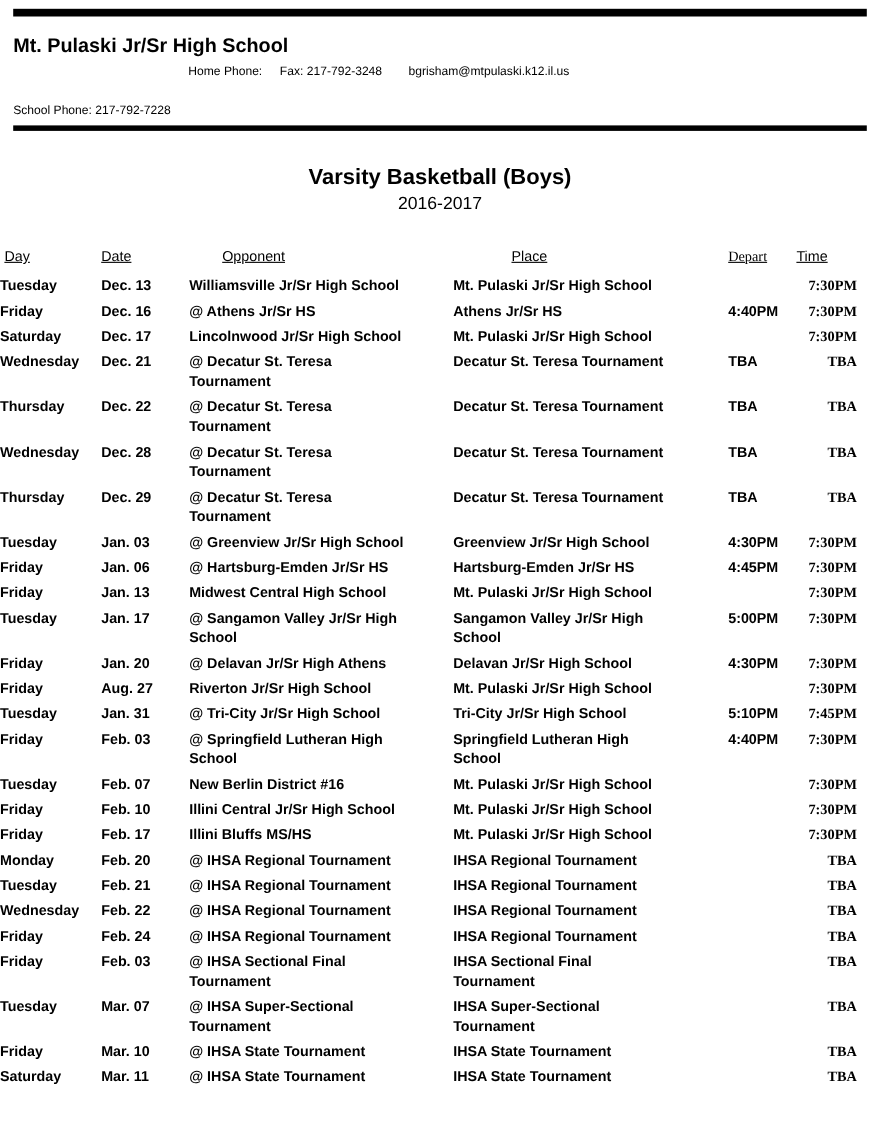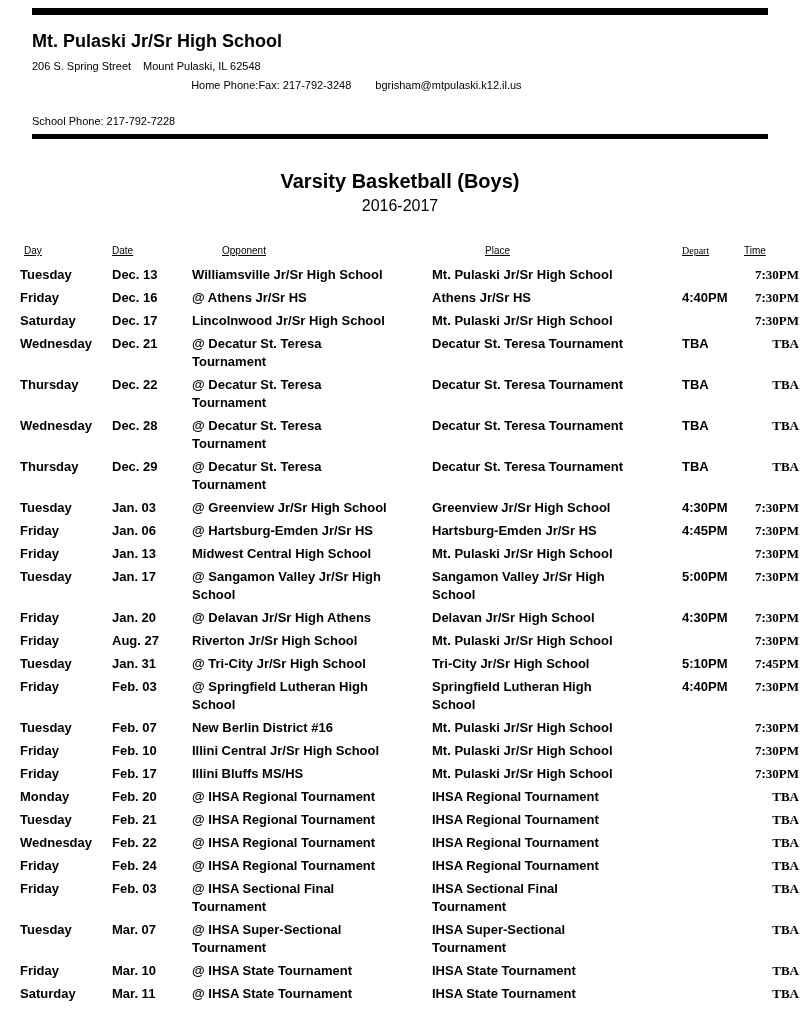--- a/index.html
+++ b/index.html
@@ -4,21 +4,21 @@
 <style>
   * { margin: 0; padding: 0; box-sizing: border-box; }
   html, body { background: #fff; }
   body {
     width: 800px;
     height: 1024px;
     color: #000;
     font-family: "Liberation Sans", "DejaVu Sans", sans-serif;
     overflow: hidden;
   }
-  .page { padding: 0 20px; }
+  .page { padding: 0 0; }
 
   .rule { background: #000; }
   .rule-top { margin: 8px 12px 0 12px; height: 7px; }
   .rule-mid { margin: 7px 12px 0 12px; height: 5px; }
 
   .school-header { margin: 0 12px; }
   .school-name {
     margin-top: 15px;
     font-size: 18px;
     font-weight: bold;
@@ -29,42 +29,42 @@
     font-size: 11px;
     display: flex;
     gap: 12px;
   }
   .contact-line {
     margin-top: 7px;
     font-size: 11px;
     display: flex;
   }
   .contact-line .seg-1 { margin-right: 16px; margin-top: 36px; }
-  .contact-line .seg-2 { }
+  .contact-line .seg-2 { margin-right: 16px; }
   .contact-line .seg-3 { margin-right: 24px; }
 
   .title-block { text-align: center; margin-top: 30px; }
   .doc-title {
     font-size: 20px;
     font-weight: bold;
     line-height: 24px;
   }
   .doc-season {
     font-size: 16px;
     margin-top: 4px;
   }
 
   table.schedule {
     margin-top: 30px;
     width: 784px;
     border-collapse: collapse;
     table-layout: fixed;
   }
   table.schedule th {
-    font-size: 10px;
+    font-size: 13px;
     font-weight: normal;
     text-align: left;
     padding-bottom: 10px;
     vertical-align: top;
   }
   table.schedule th span { text-decoration: underline; }
   table.schedule td {
     font-size: 13px;
     font-weight: bold;
     line-height: 18px;
@@ -87,24 +87,20 @@
 </style>
 </head>
 <body>
 
 <div class="page">
 
   <div class="rule rule-top"></div>
 
   <div class="school-header">
     <div class="school-name">Mt. Pulaski Jr/Sr High School</div>
-    <div class="address-line">
-      <span>206 S. Spring Street</span>
-      <span>Mount Pulaski, IL  62548</span>
-    </div>
     <div class="contact-line">
       <span class="seg-1">School Phone: 217-792-7228</span>
       <span class="seg-2">Home Phone:</span>
       <span class="seg-3">Fax: 217-792-3248</span>
       <span class="seg-4">bgrisham@mtpulaski.k12.il.us</span>
     </div>
   </div>
 
   <div class="rule rule-mid"></div>
 

